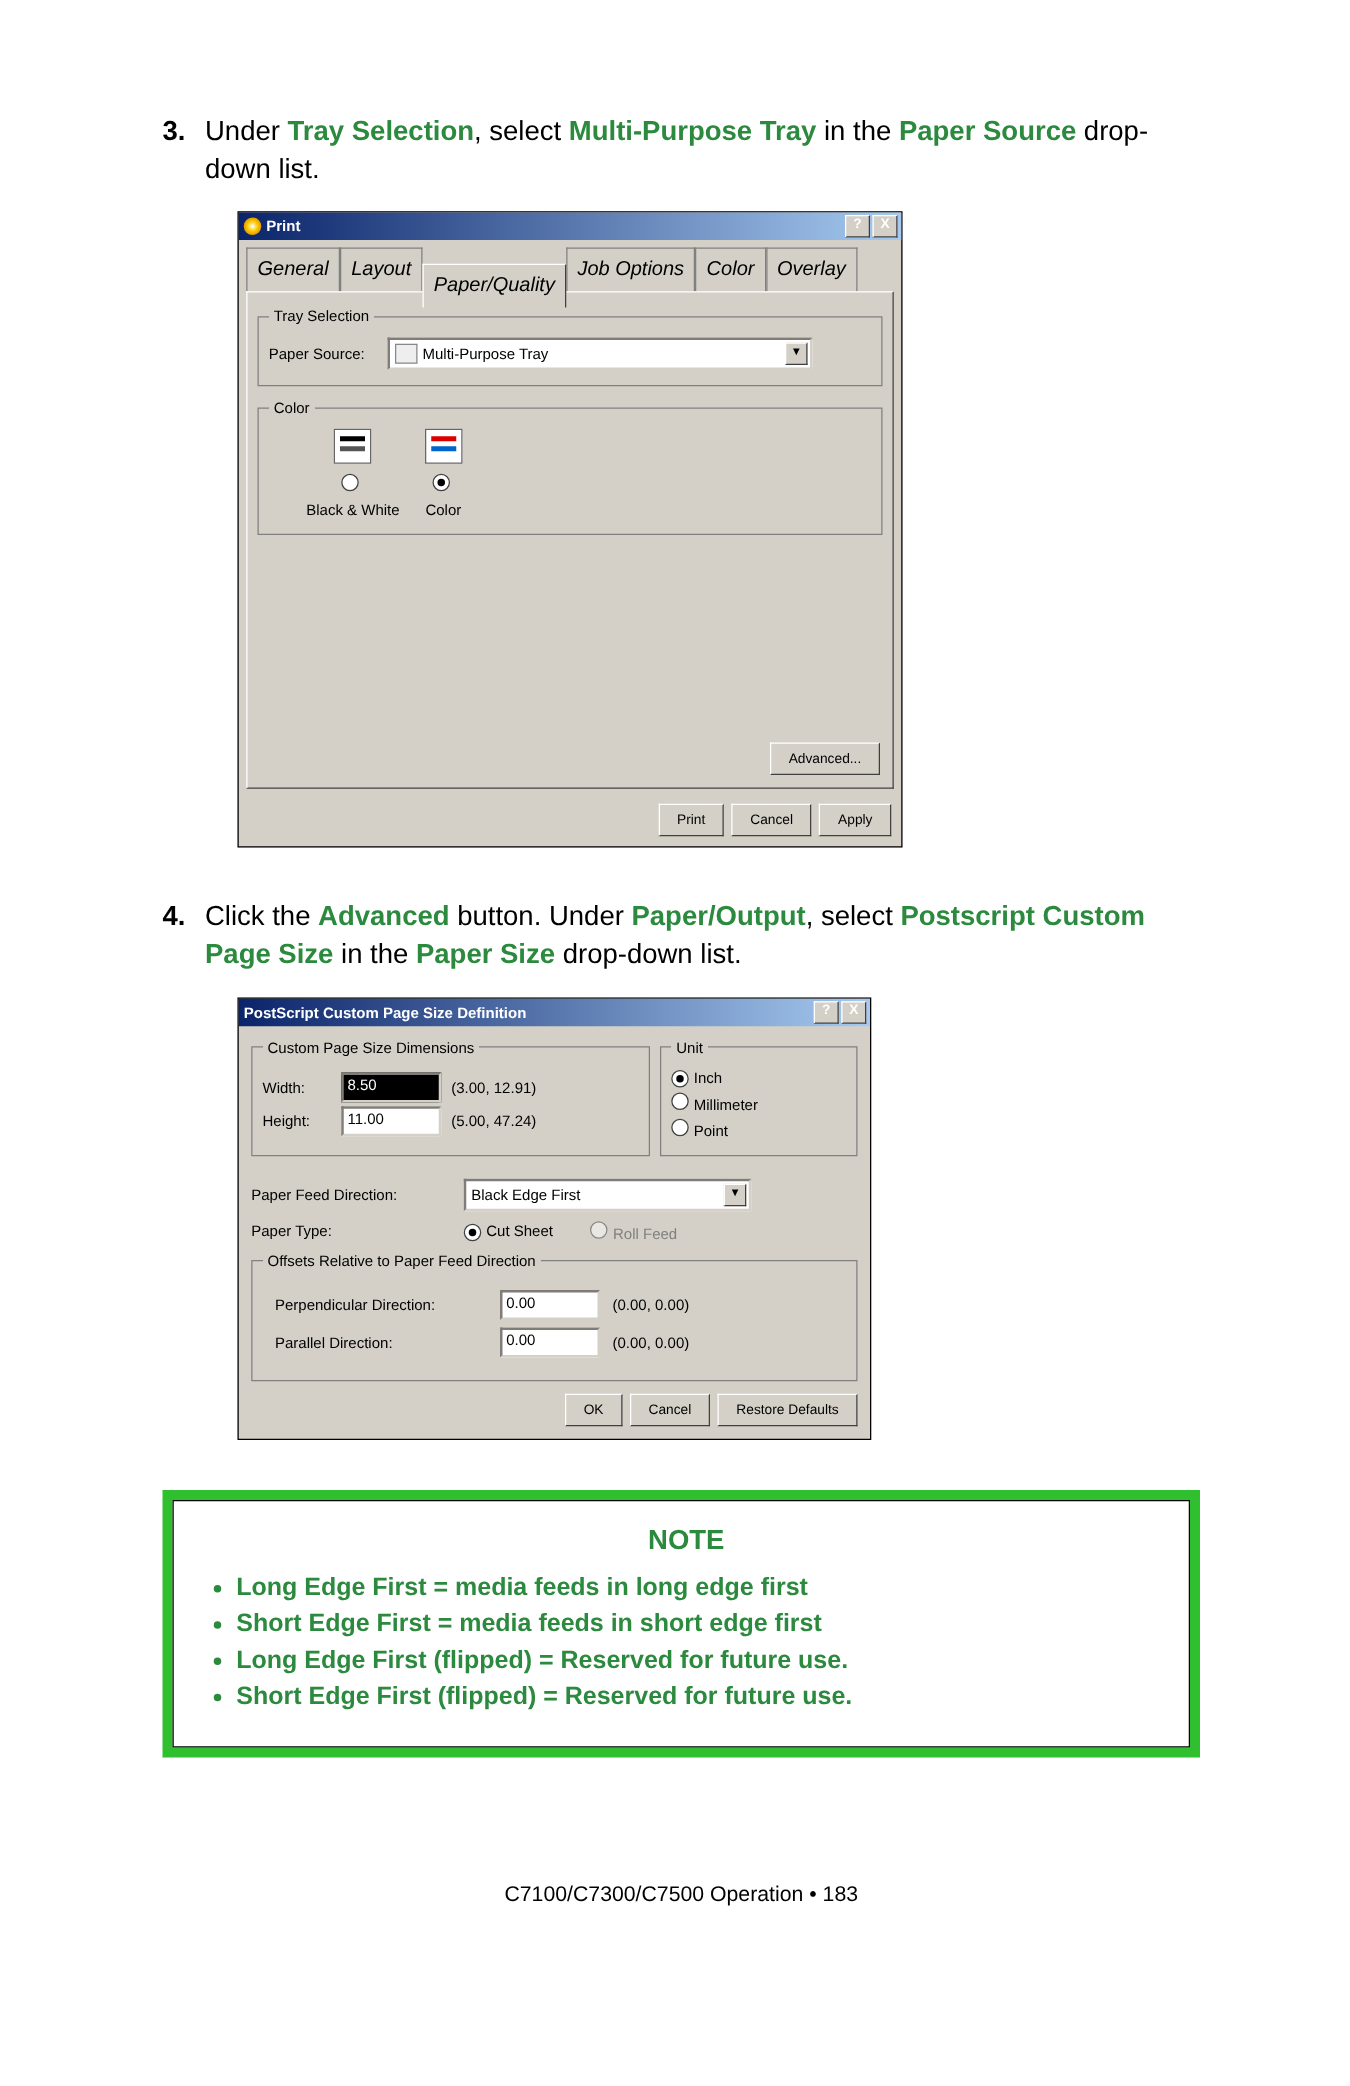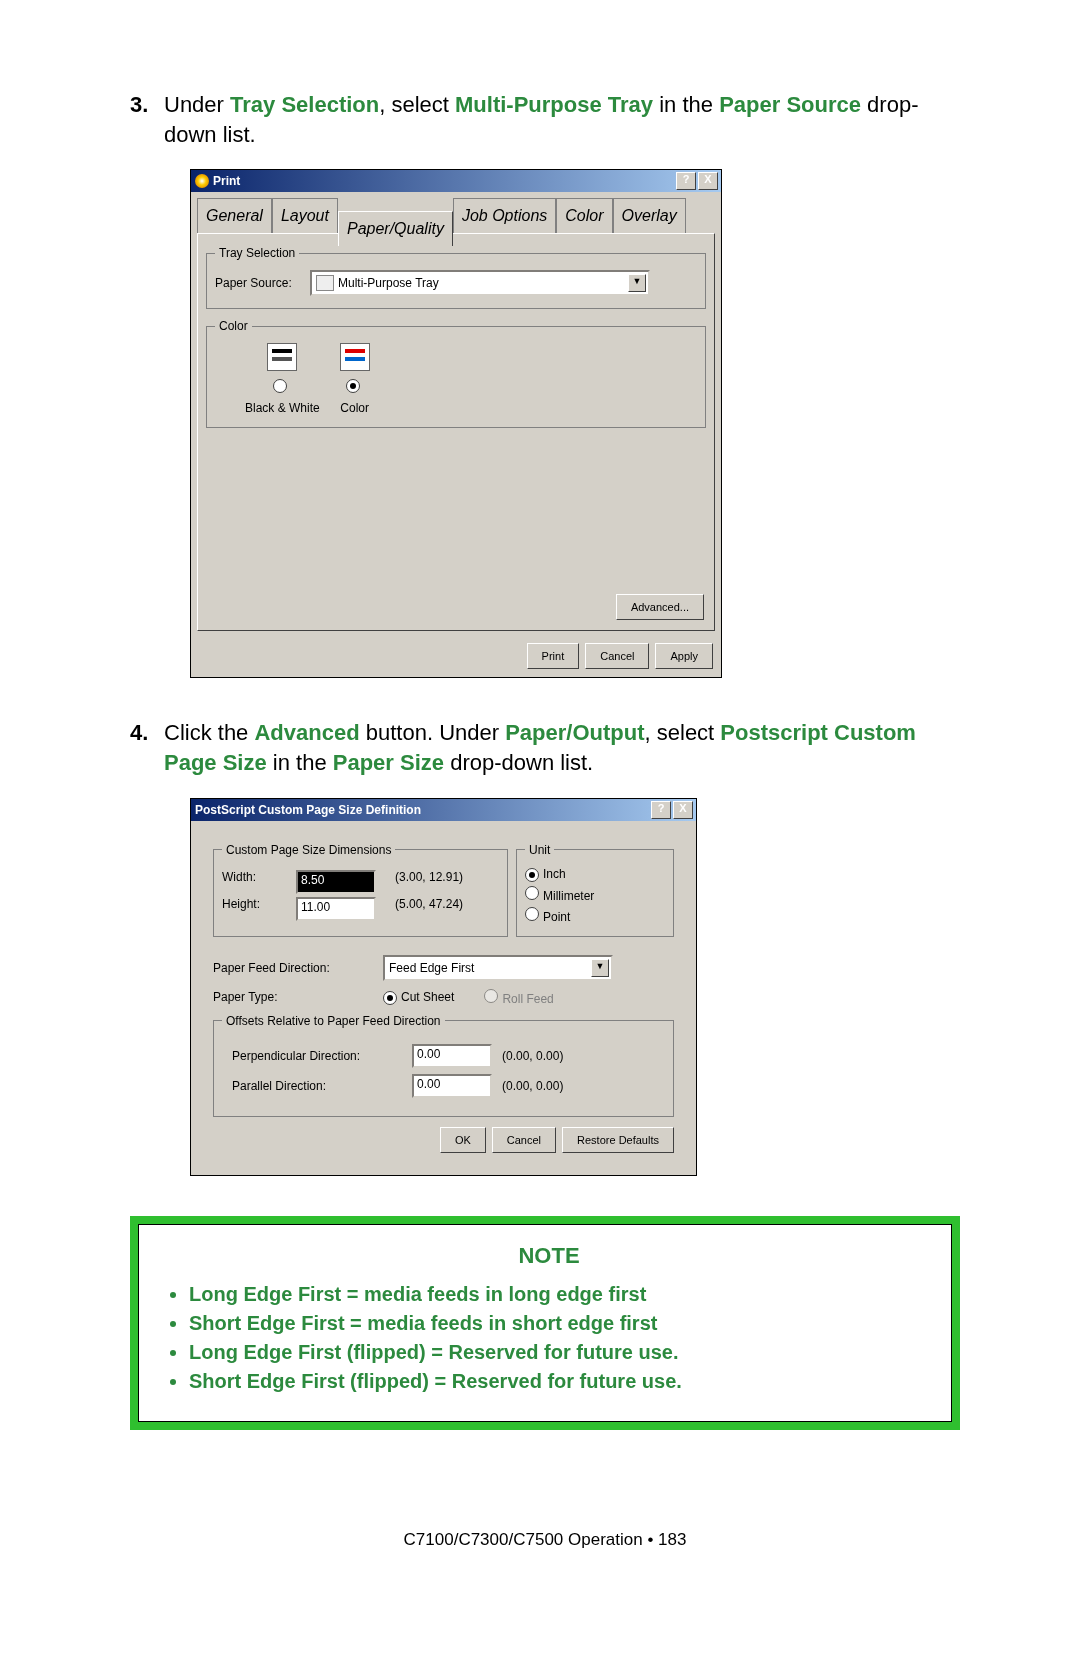--- a/index.html
+++ b/index.html
@@ -173,26 +173,26 @@
   }
 
   
   .ps-win {
     width: 505px;
     background: #d4d0c8;
     border: 1px solid #000;
     font-family: Tahoma, Arial, sans-serif;
     font-size: 12px;
   }
-  .ps-body { padding: 22px; }
+  .ps-body { padding: 10px; }
   .ps-top { display: flex; gap: 8px; }
   .ps-top fieldset.groupbox { margin-top: 0; }
   .dim-box { flex: 1; }
   .unit-box { width: 140px; }
-  .dim-row { display: flex; margin: 3px 0; gap: 19px; }
+  .dim-row { display: flex; align-items: center; margin: 3px 0; gap: 8px; }
   .dim-row .dlbl { width: 55px; }
   .txt {
     width: 70px; height: 20px; background: #fff;
     border: 2px inset #d4d0c8; padding: 0 3px;
     font-size: 12px; line-height: 16px;
   }
   .txt.sel { background: #000000; color: #fff; }
   .range { color: #000; }
   .unit-opts { display: flex; flex-direction: column; gap: 4px; }
   .ps-row { display: flex; align-items: center; margin: 8px 0; }
@@ -341,21 +341,21 @@
               <div><span class="radio-dot sel"></span><span>Inch</span></div>
               <div><span class="radio-dot"></span><span>Millimeter</span></div>
               <div><span class="radio-dot"></span><span>Point</span></div>
             </div>
           </fieldset>
         </div>
 
         <div class="ps-row">
           <span class="plbl">Paper Feed Direction:</span>
           <div class="dropdown ps-dd">
-            <span class="dd-text">Feed Edge First</span>
+            <span class="dd-text">Black Edge First</span>
             <span class="dd-btn">▼</span>
           </div>
         </div>
 
         <div class="ps-row">
           <span class="plbl">Paper Type:</span>
           <div class="ptype-opts">
             <span><span class="radio-dot sel"></span><span>Cut Sheet</span></span>
             <span><span class="radio-dot dis"></span><span class="dis-text">Roll Feed</span></span>
           </div>

